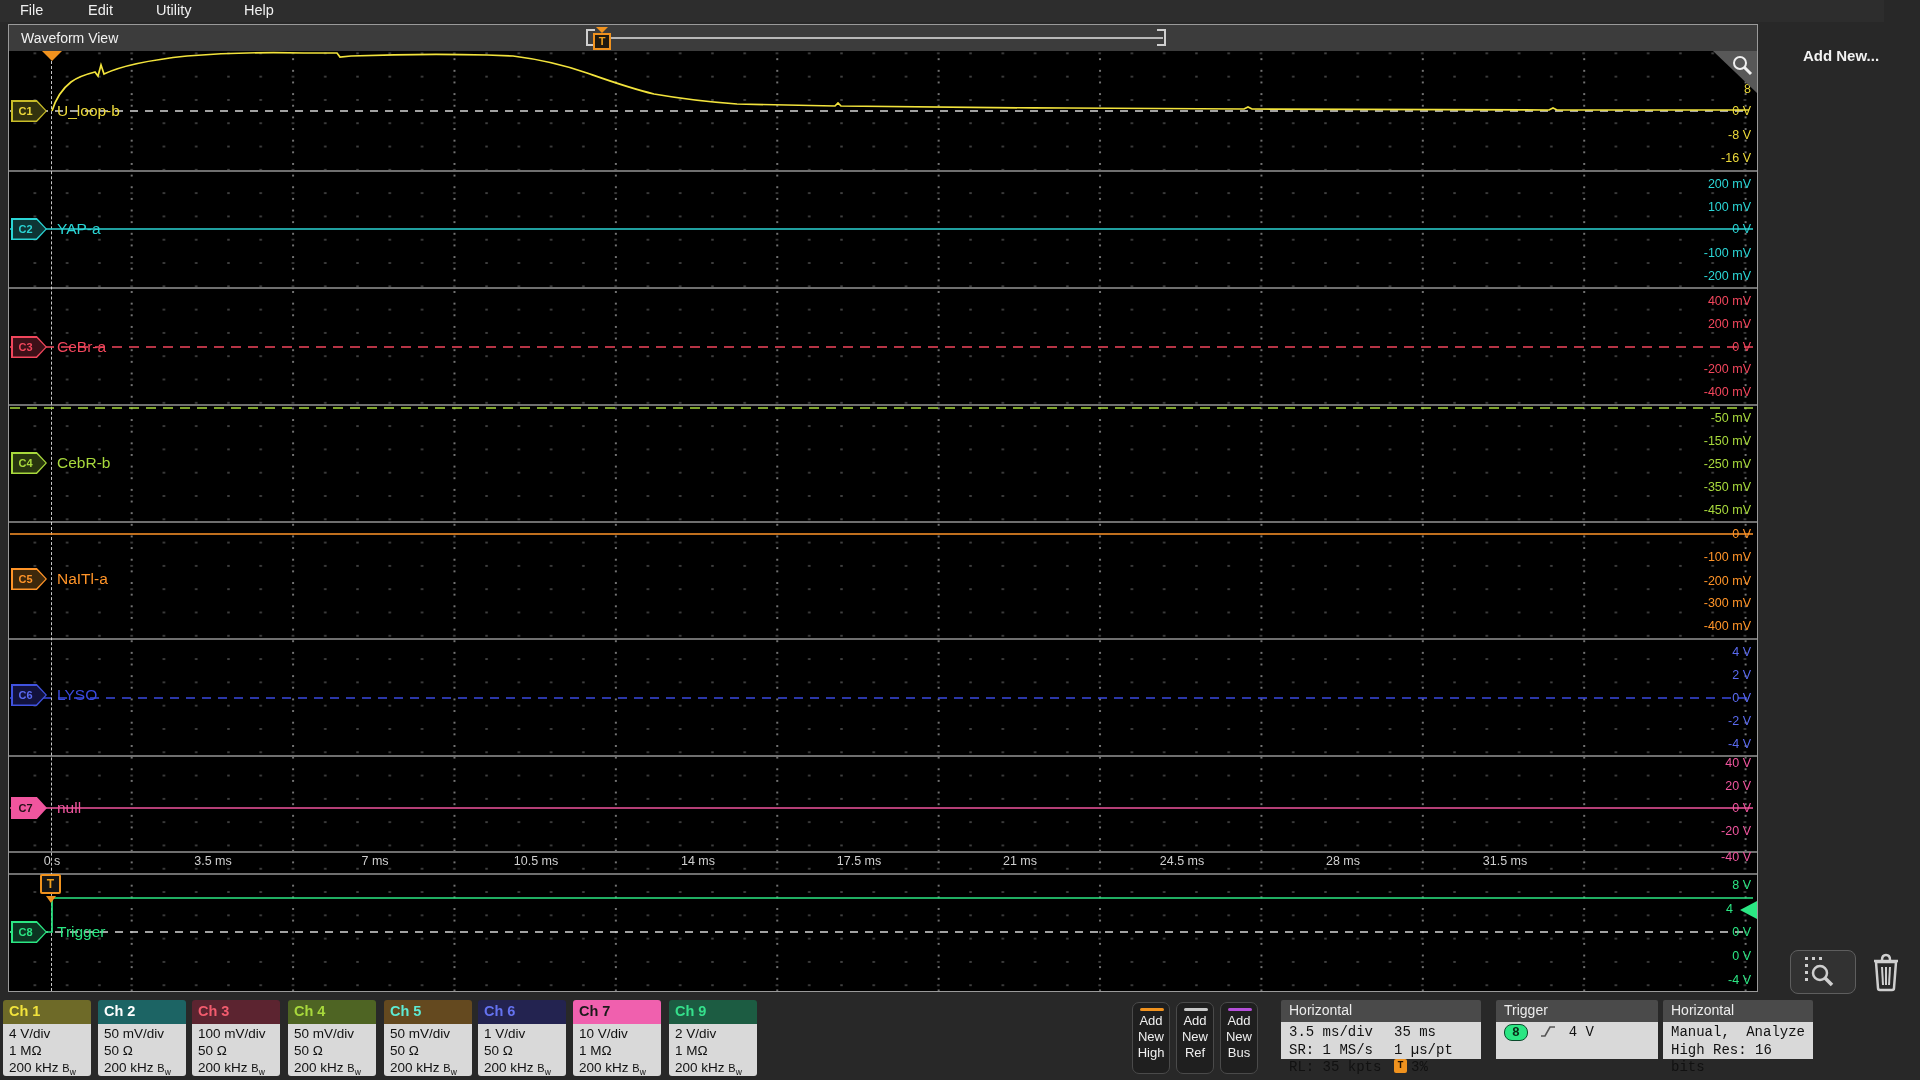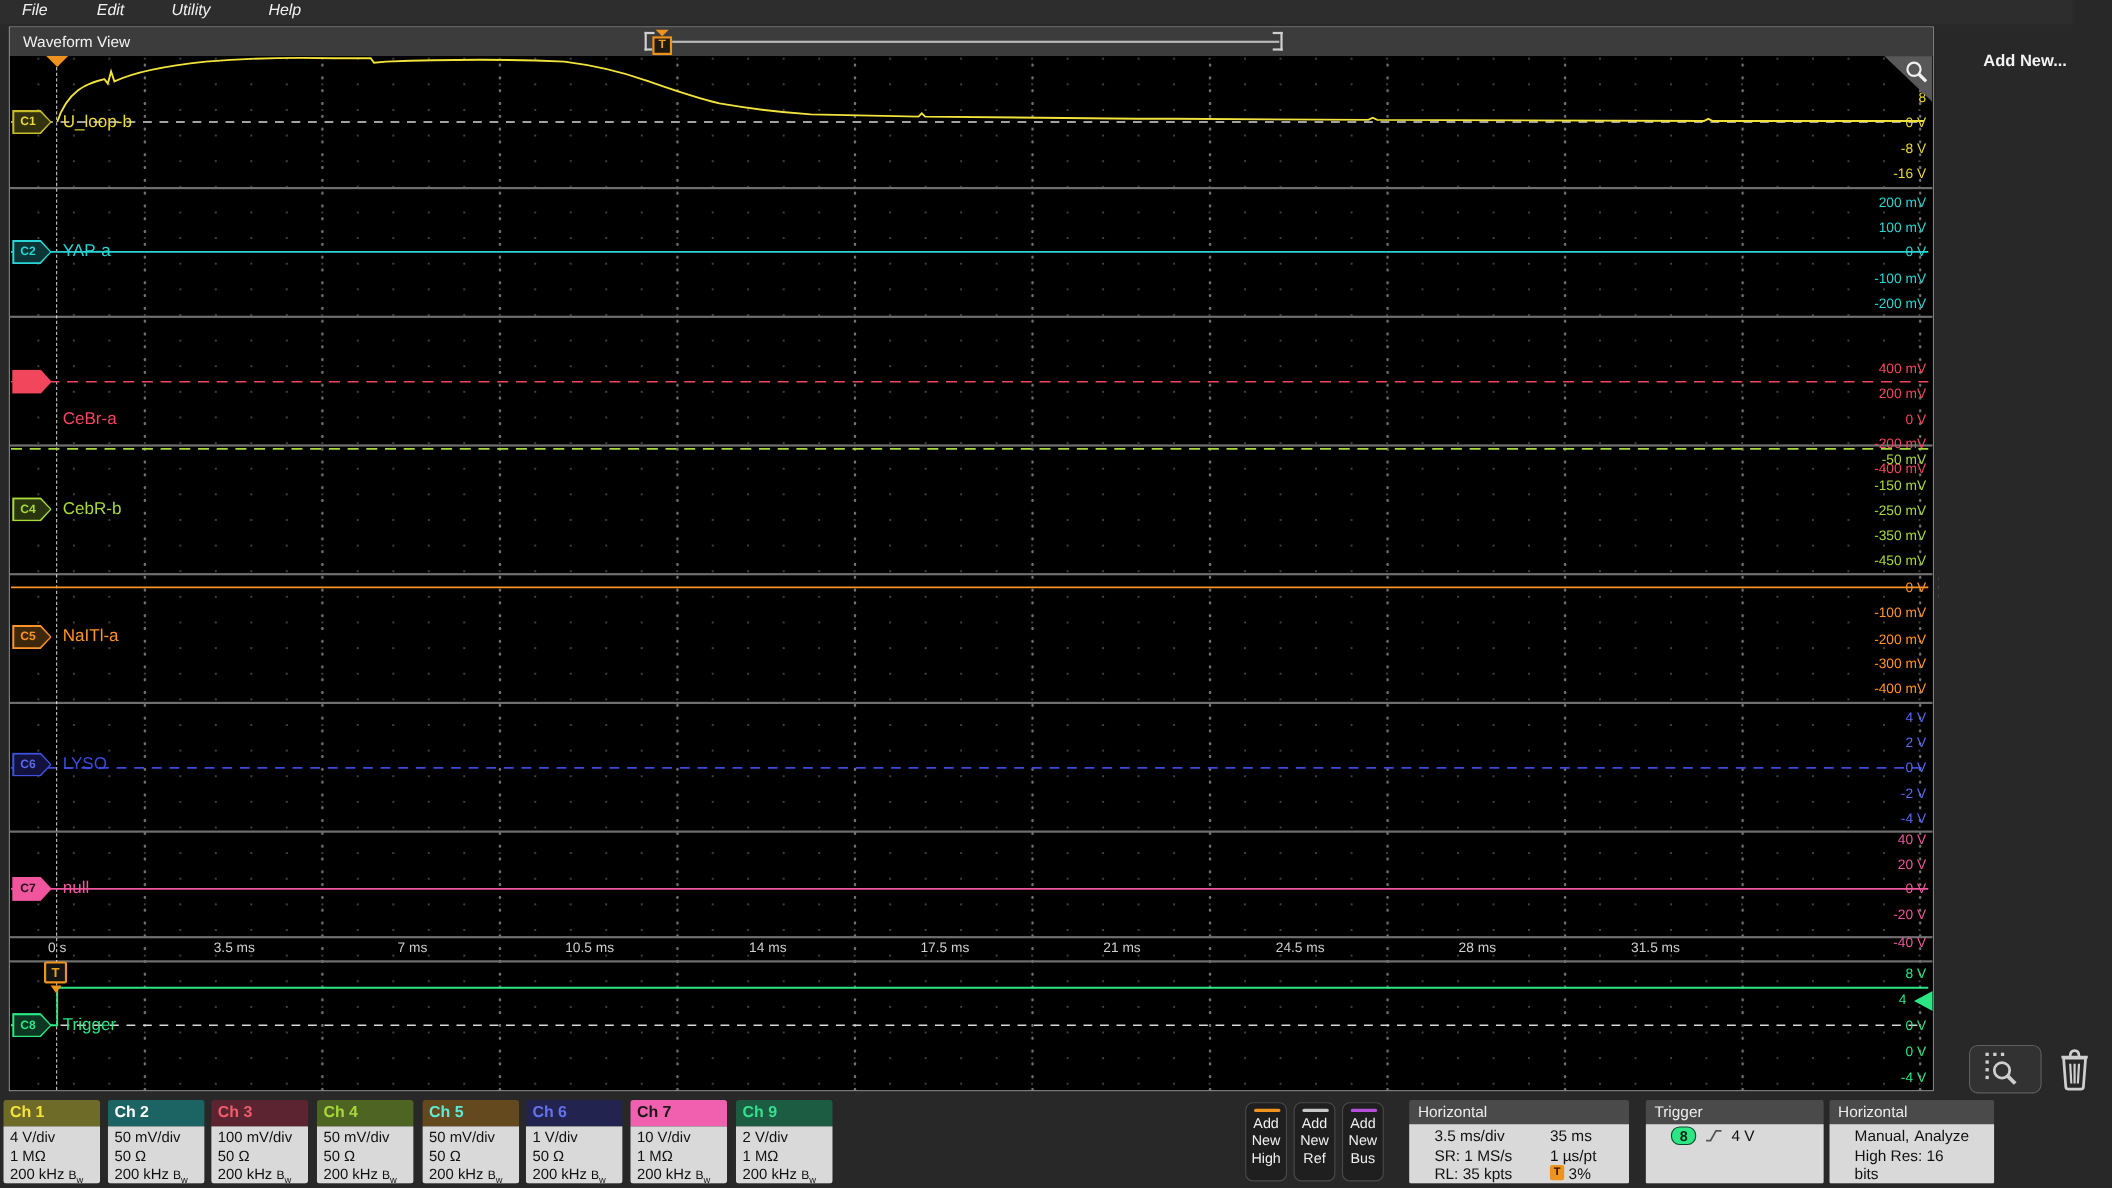--- a/index.html
+++ b/index.html
@@ -1,20 +1,20 @@
 <!DOCTYPE html>
 <html><head>
 <meta charset="utf-8">
 <style>
   * { margin:0; padding:0; box-sizing:border-box; }
   html,body { width:1920px; height:1080px; overflow:hidden; background:#282828;
               font-family:"Liberation Sans", sans-serif; }
 
   
-  .menubar { position:absolute; left:0; top:0; width:1884px; height:22px; background:#2d2d2d;font-style:italic; }
+  .menubar { position:absolute; left:0; top:0; width:1884px; height:22px; background:#2d2d2d; }
   .menubar span { position:absolute; top:2px; color:#f0f0f0; font-size:14.5px; cursor:default; }
 
   
   .waveview { position:absolute; left:8px; top:24px; width:1750px; height:968px;
               border:1px solid #9a9a9a; background:#000; }
   .titlebar { position:absolute; left:0; top:0; width:100%; height:26px; background:#3c3c3c; }
   .titlebar .wvtitle { position:absolute; left:12px; top:5px; color:#f2f2f2; font-size:14px; }
 
   
   .acqline  { position:absolute; top:12px; height:2px; background:#b8b8b8; }
@@ -56,21 +56,21 @@
                border-right:17px solid #2be683; }
 
   .tbox8 { position:absolute; left:31px; top:823px; width:21px; height:20px; border:2.5px solid #f0921e;
            border-radius:2px; background:#141414; color:#f0a01e; font-weight:bold; font-size:12px;
            text-align:center; line-height:16px; }
   .tbox8tri { position:absolute; left:37px; top:845px; width:0; height:0;
               border-left:5px solid transparent; border-right:5px solid transparent;
               border-top:7px solid #f0921e; }
 
   
-  .c1 { color:#ecd93a; } .c2 { color:#2bd5d5; } .c3 { color:#f2465c;margin-top:34px; } .c4 { color:#a8d93c; }
+  .c1 { color:#ecd93a; } .c2 { color:#2bd5d5; } .c3 { color:#f2465c; } .c4 { color:#a8d93c; }
   .c5 { color:#ff9428; } .c6 { color:#5a6af0; } .c7 { color:#f0559e; } .c8 { color:#2be683; }
 
   .grip { position:absolute; left:1752px; top:497px; width:9px; height:24px;
           background-image:radial-gradient(circle, #b0b0b0 1.5px, transparent 2px);
           background-size:5px 8px; cursor:ns-resize; }
 
   
   .sidebar { position:absolute; left:1762px; top:41px; width:158px; height:968px; background:#282828; }
   .sidebar h1 { color:#f2f2f2; font-size:15px; text-align:center; margin-top:6px; font-weight:bold; }
   .sbgrid { display:grid; grid-template-columns:70px 70px; gap:12px 8px; justify-content:center; margin-top:12px; }
@@ -89,21 +89,21 @@
   .card .bdy { height:52px; background:#d9d9d9; color:#111; font-size:13.5px; padding:1px 0 0 6px; line-height:17px; }
   .bwflag { font-size:11px; } .bwflag sub { font-size:8.5px; }
 
   .addnew { position:absolute; top:6px; width:38px; height:72px; background:#1f1f1f; border:1px solid #4a4a4a;
             border-radius:7px; color:#f0f0f0; font-size:13px; text-align:center; cursor:pointer; padding-top:10px;
             line-height:16px; }
   .addnew .bar { position:absolute; top:5px; left:7px; width:24px; height:2.5px; border-radius:2px; }
 
   .panel { position:absolute; top:4px; height:76px; border-radius:2px; overflow:hidden; }
   .panel .phdr { height:22px; background:#4a4a4a; color:#ececec; font-size:14px; padding:2px 0 0 8px; }
-  .panel .pbdy { height:54px; background:#d9d9d9; color:#111; font-size:14px; padding:2px 23px; line-height:17.5px; }
+  .panel .pbdy { height:37px; background:#d9d9d9; color:#111; font-size:14px; padding:2px 8px; line-height:17.5px;font-family:Liberation Mono, monospace; }
 
   .srcbadge { display:inline-block; background:#2be683; color:#0a2a18; border:1.5px solid #0a4a2c;
               border-radius:8px; font-size:13px; font-weight:bold; padding:0 7px; line-height:15px; }
   .tflag { display:inline-block; width:13px; height:14px; background:#f0921e; border-radius:2px; color:#201000;
            font-size:10px; font-weight:bold; text-align:center; line-height:14px; vertical-align:-2px; }
 
   svg.traces { position:absolute; left:0; top:0; }
 </style>
 </head>
 <body>

